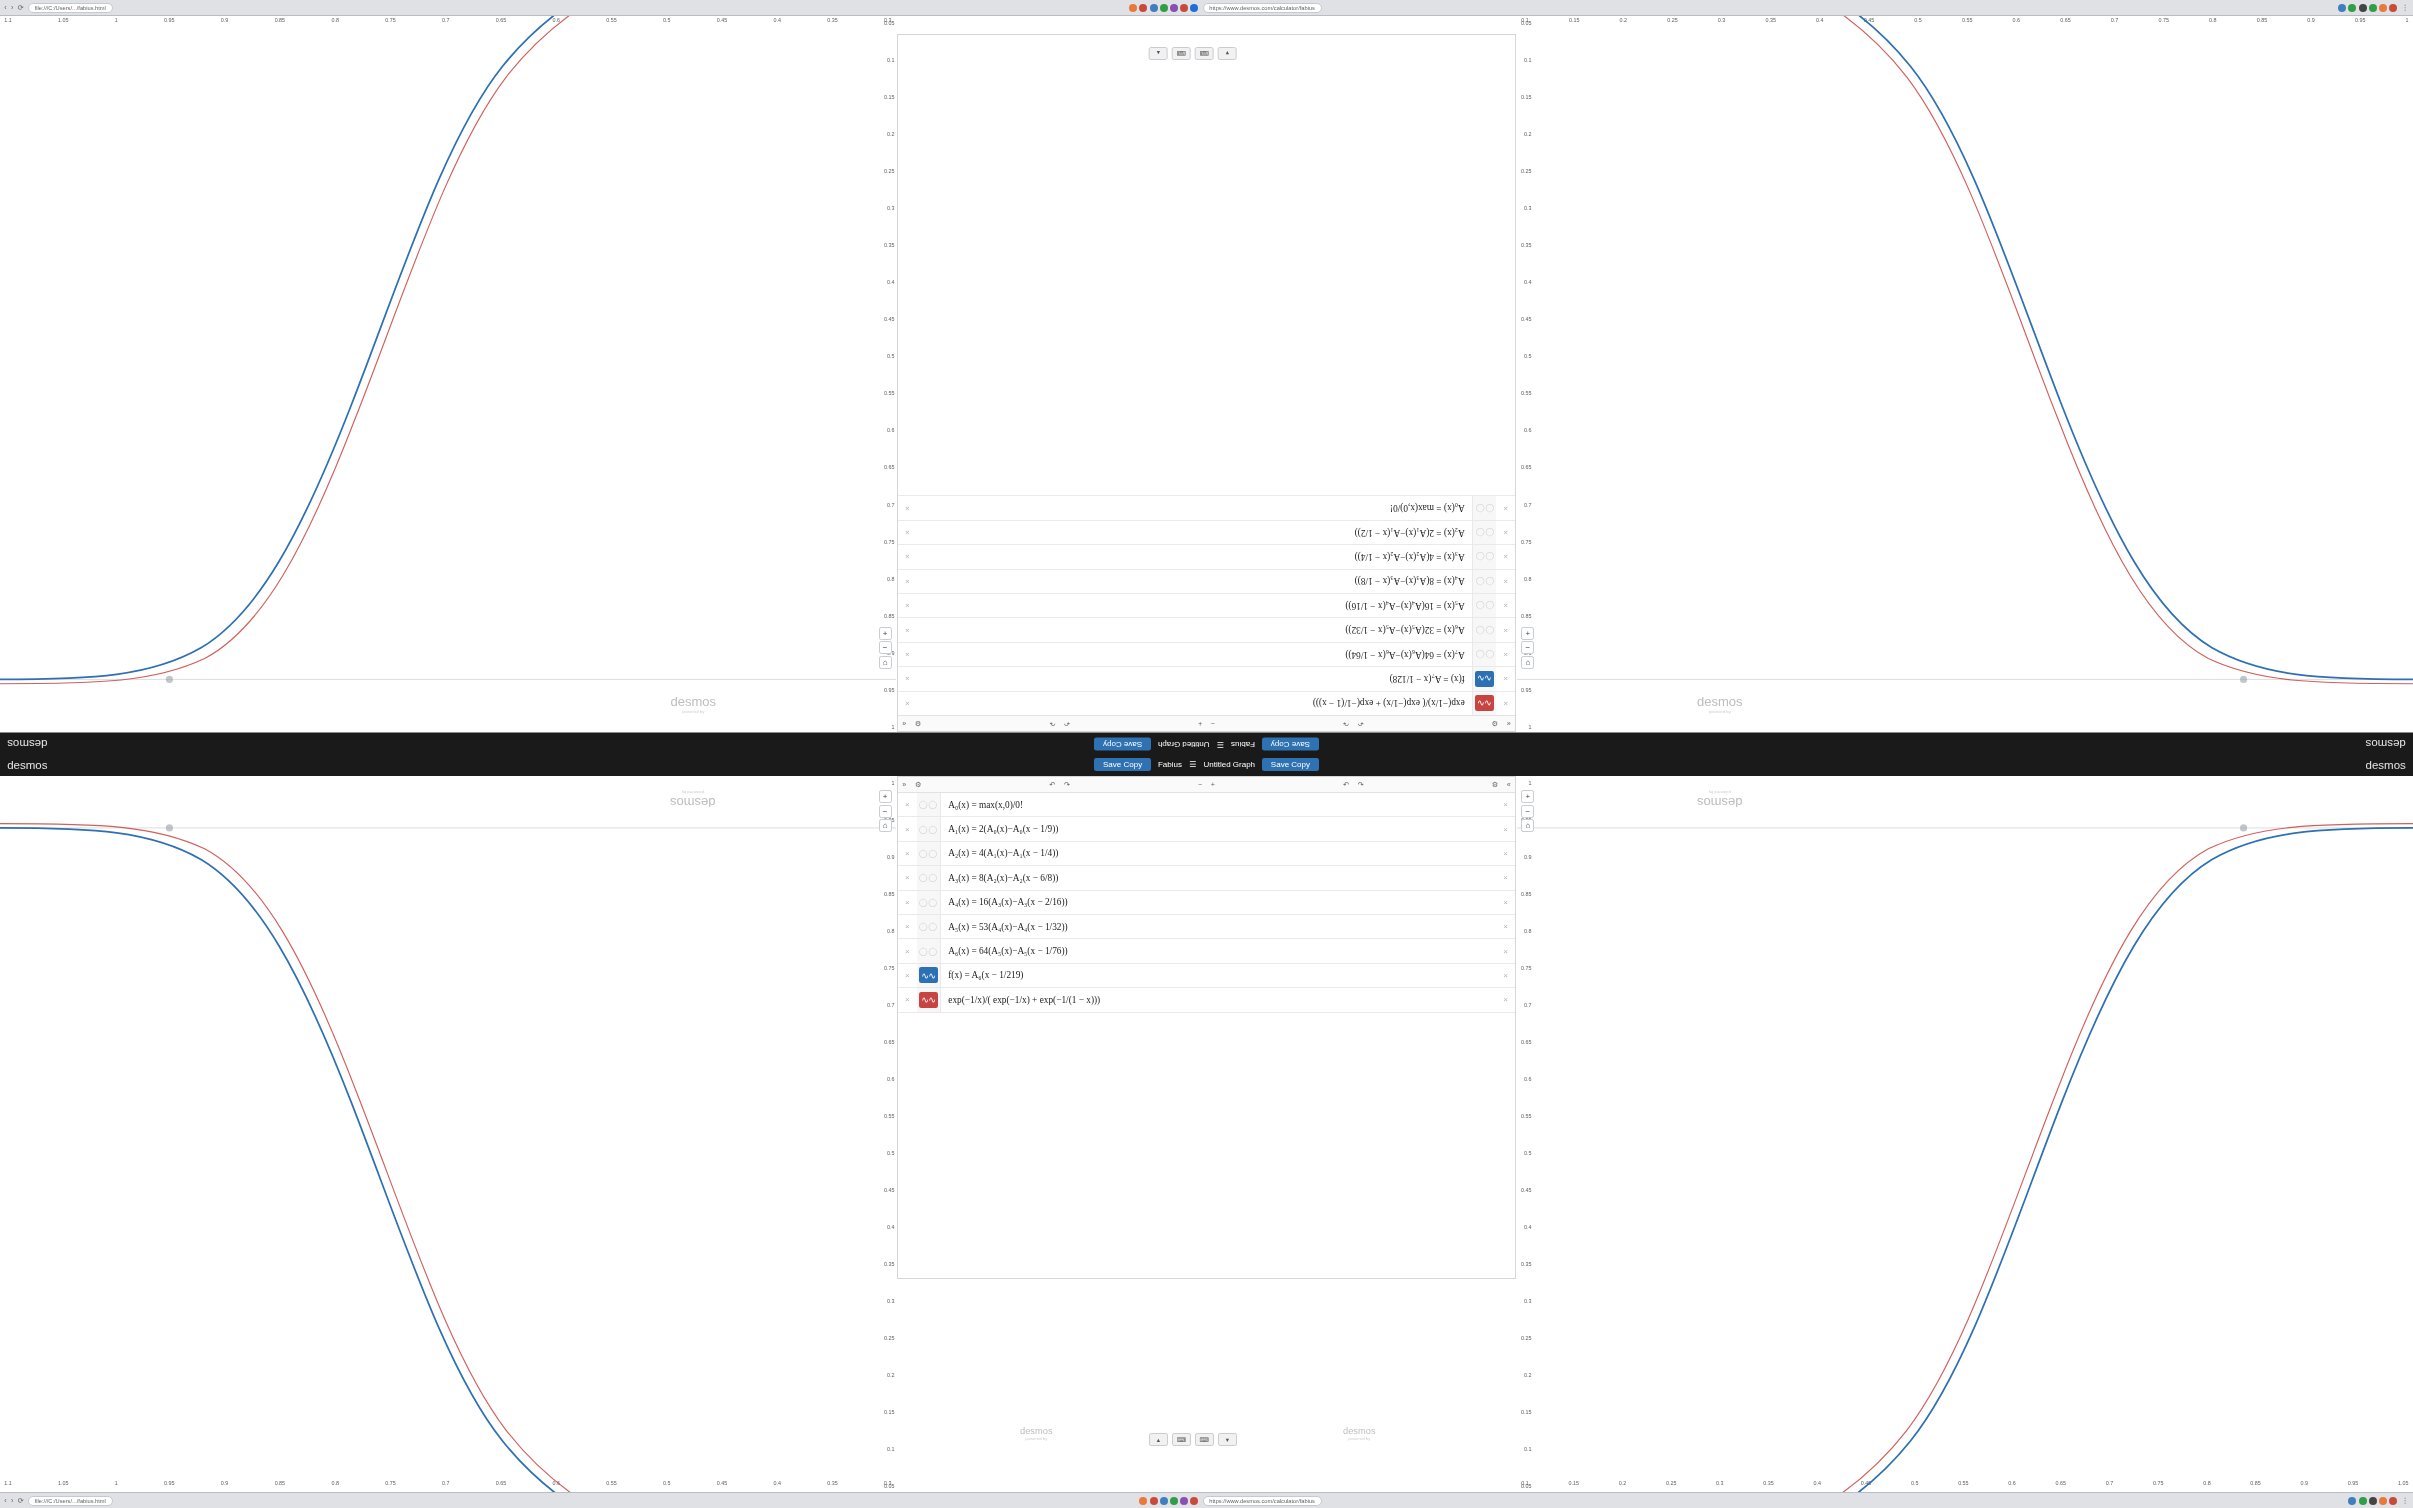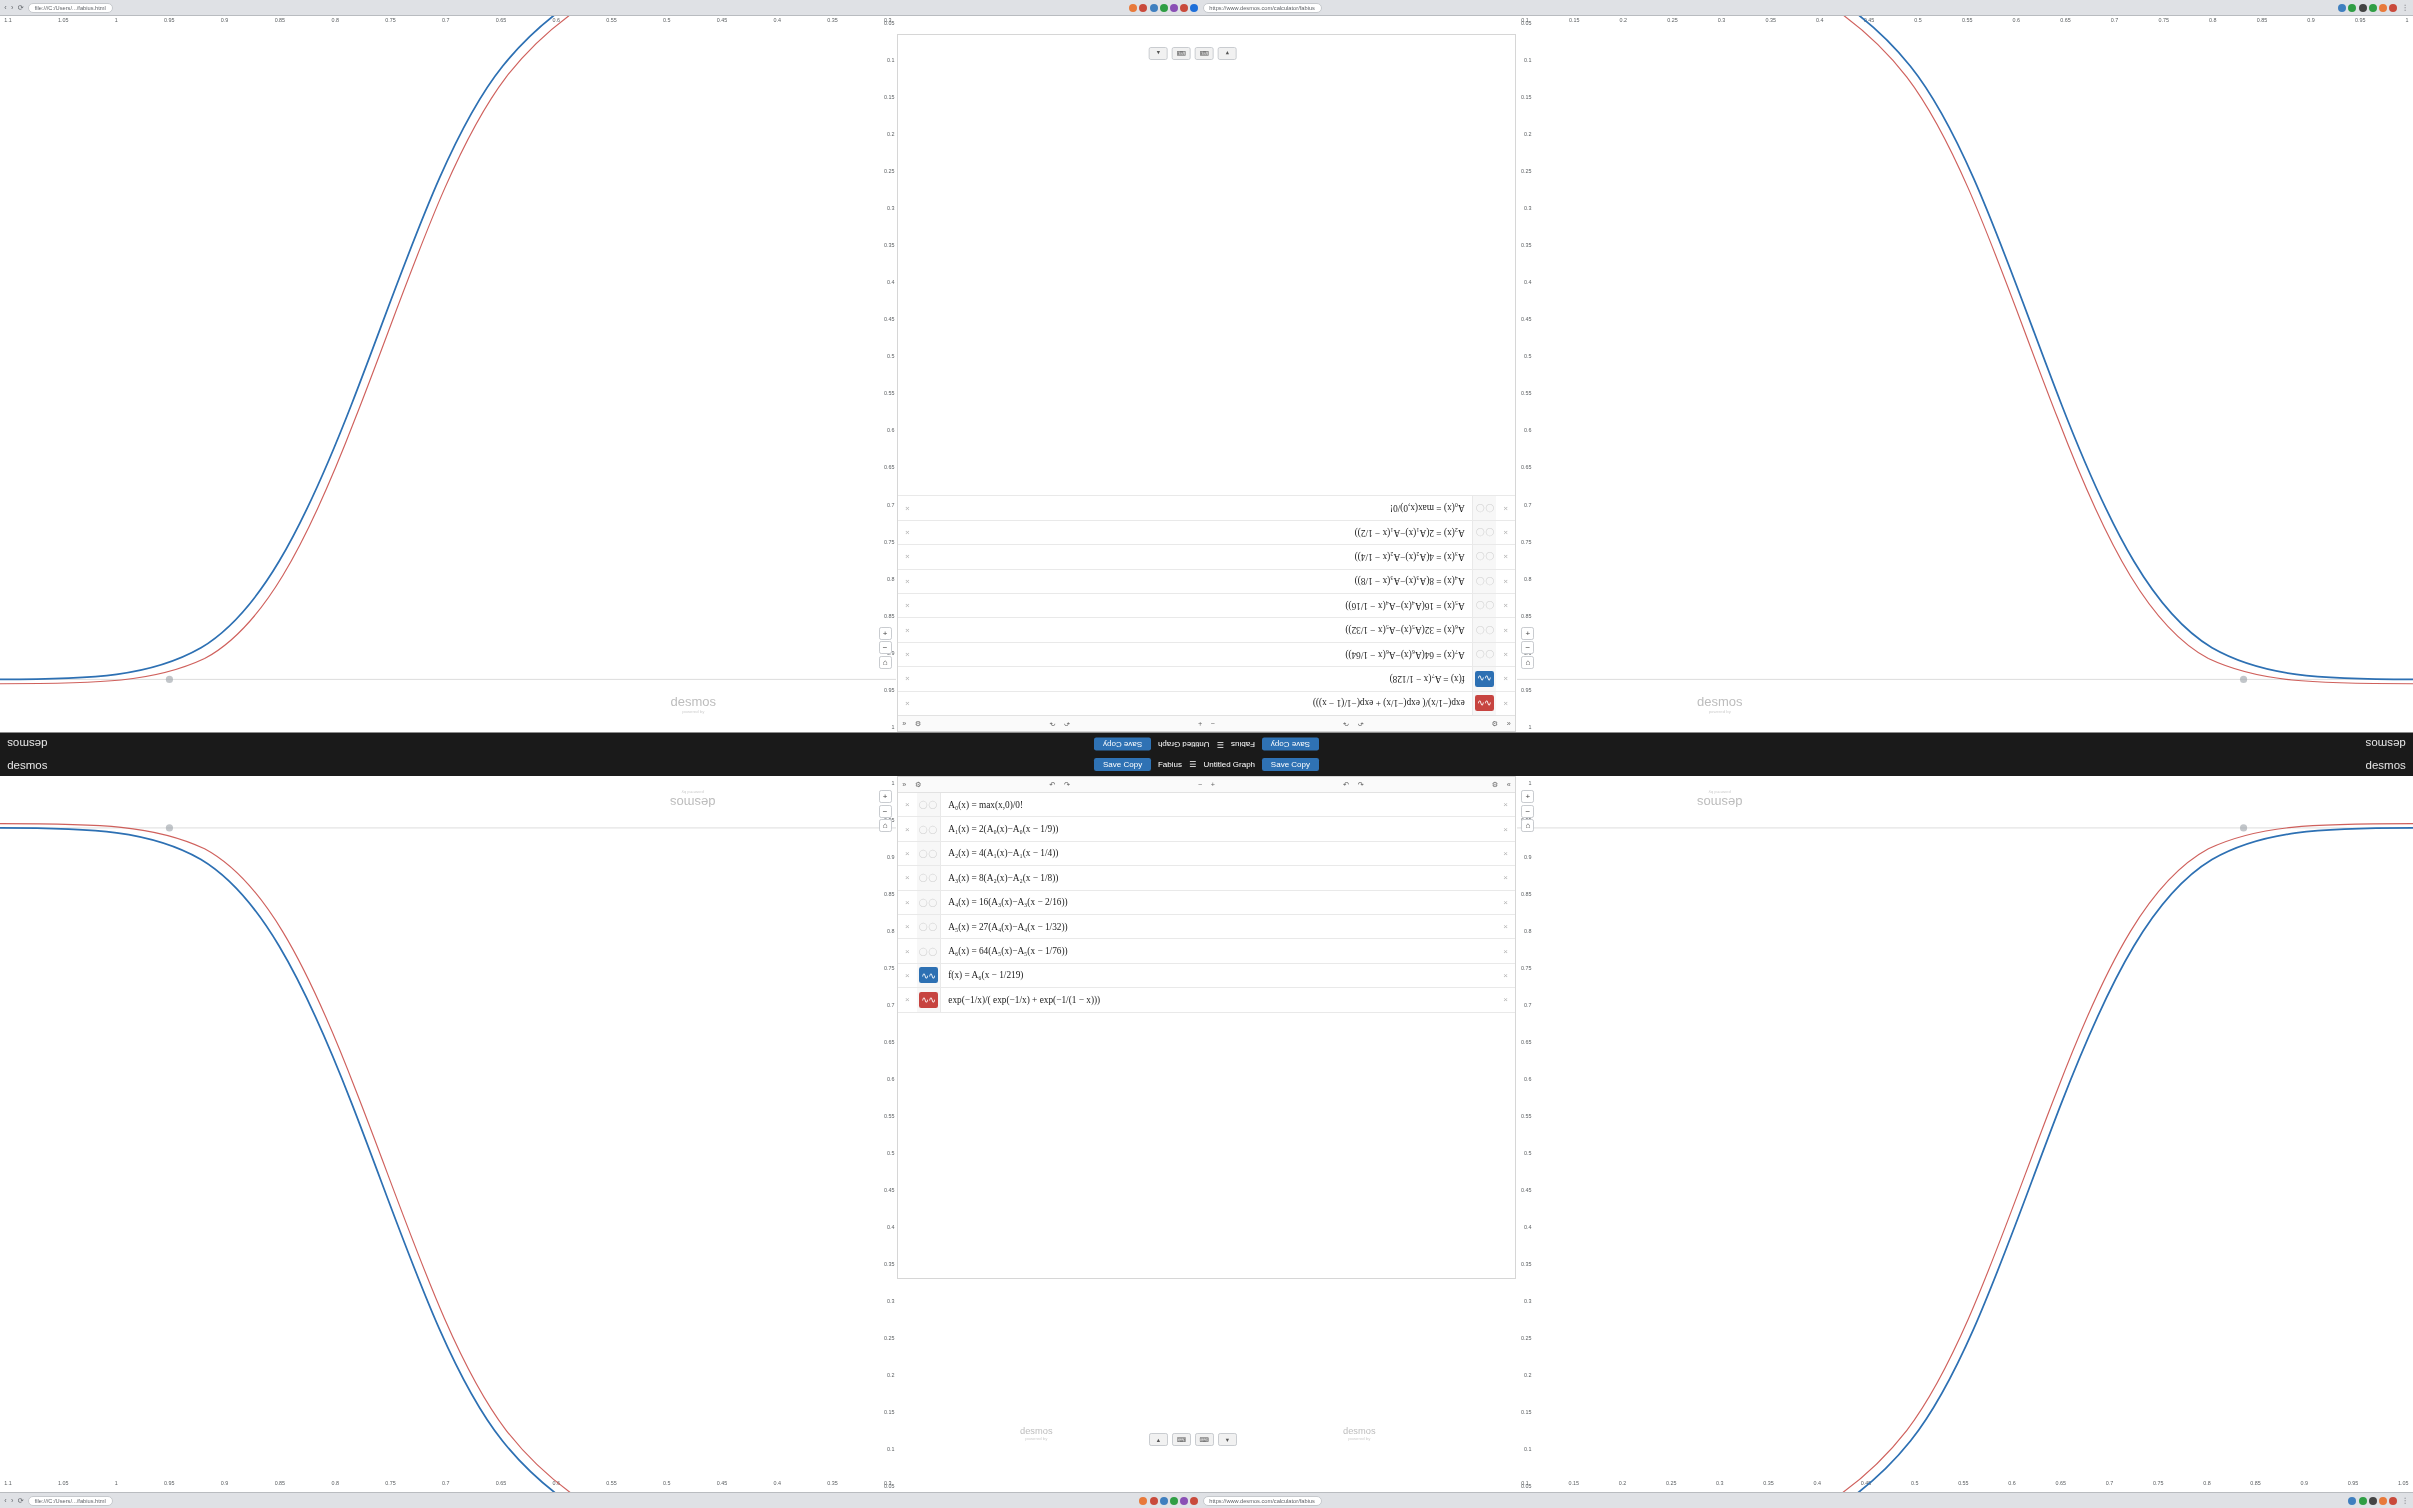--- a/index.html
+++ b/index.html
@@ -583,41 +583,41 @@
           <div class="ex-body">A₂(x) = 4(A₁(x)−A₁(x − 1/4))</div>
           <div class="ex-x">×</div>
         </div>
         <div class="exprrow">
           <div class="ex-x">×</div>
           <div class="ex-num">
             <div class="swatch plain">
               <span class="circles">◯◯</span>
             </div>
           </div>
-          <div class="ex-body">A₃(x) = 8(A₂(x)−A₂(x − 1/8))</div>
+          <div class="ex-body">A₃(x) = 8(A₂(x)−A₂(x − 6/8))</div>
           <div class="ex-x">×</div>
         </div>
         <div class="exprrow">
           <div class="ex-x">×</div>
           <div class="ex-num">
             <div class="swatch plain">
               <span class="circles">◯◯</span>
             </div>
           </div>
           <div class="ex-body">A₄(x) = 16(A₃(x)−A₃(x − 2/16))</div>
           <div class="ex-x">×</div>
         </div>
         <div class="exprrow">
           <div class="ex-x">×</div>
           <div class="ex-num">
             <div class="swatch plain">
               <span class="circles">◯◯</span>
             </div>
           </div>
-          <div class="ex-body">A₅(x) = 27(A₄(x)−A₄(x − 1/32))</div>
+          <div class="ex-body">A₅(x) = 53(A₄(x)−A₄(x − 1/32))</div>
           <div class="ex-x">×</div>
         </div>
         <div class="exprrow">
           <div class="ex-x">×</div>
           <div class="ex-num">
             <div class="swatch plain">
               <span class="circles">◯◯</span>
             </div>
           </div>
           <div class="ex-body">A₆(x) = 64(A₅(x)−A₅(x − 1/76))</div>

